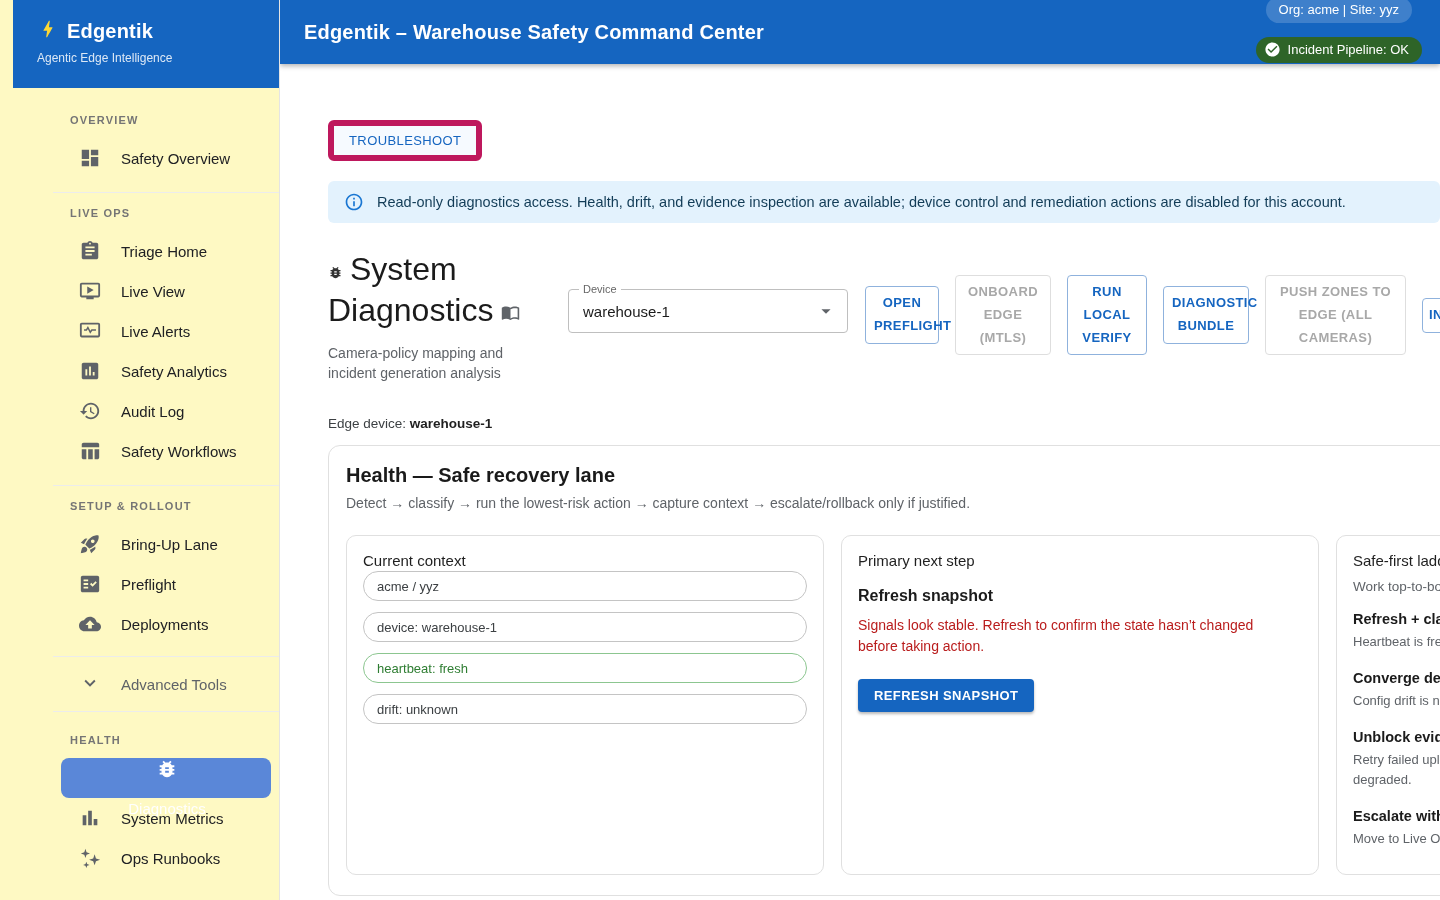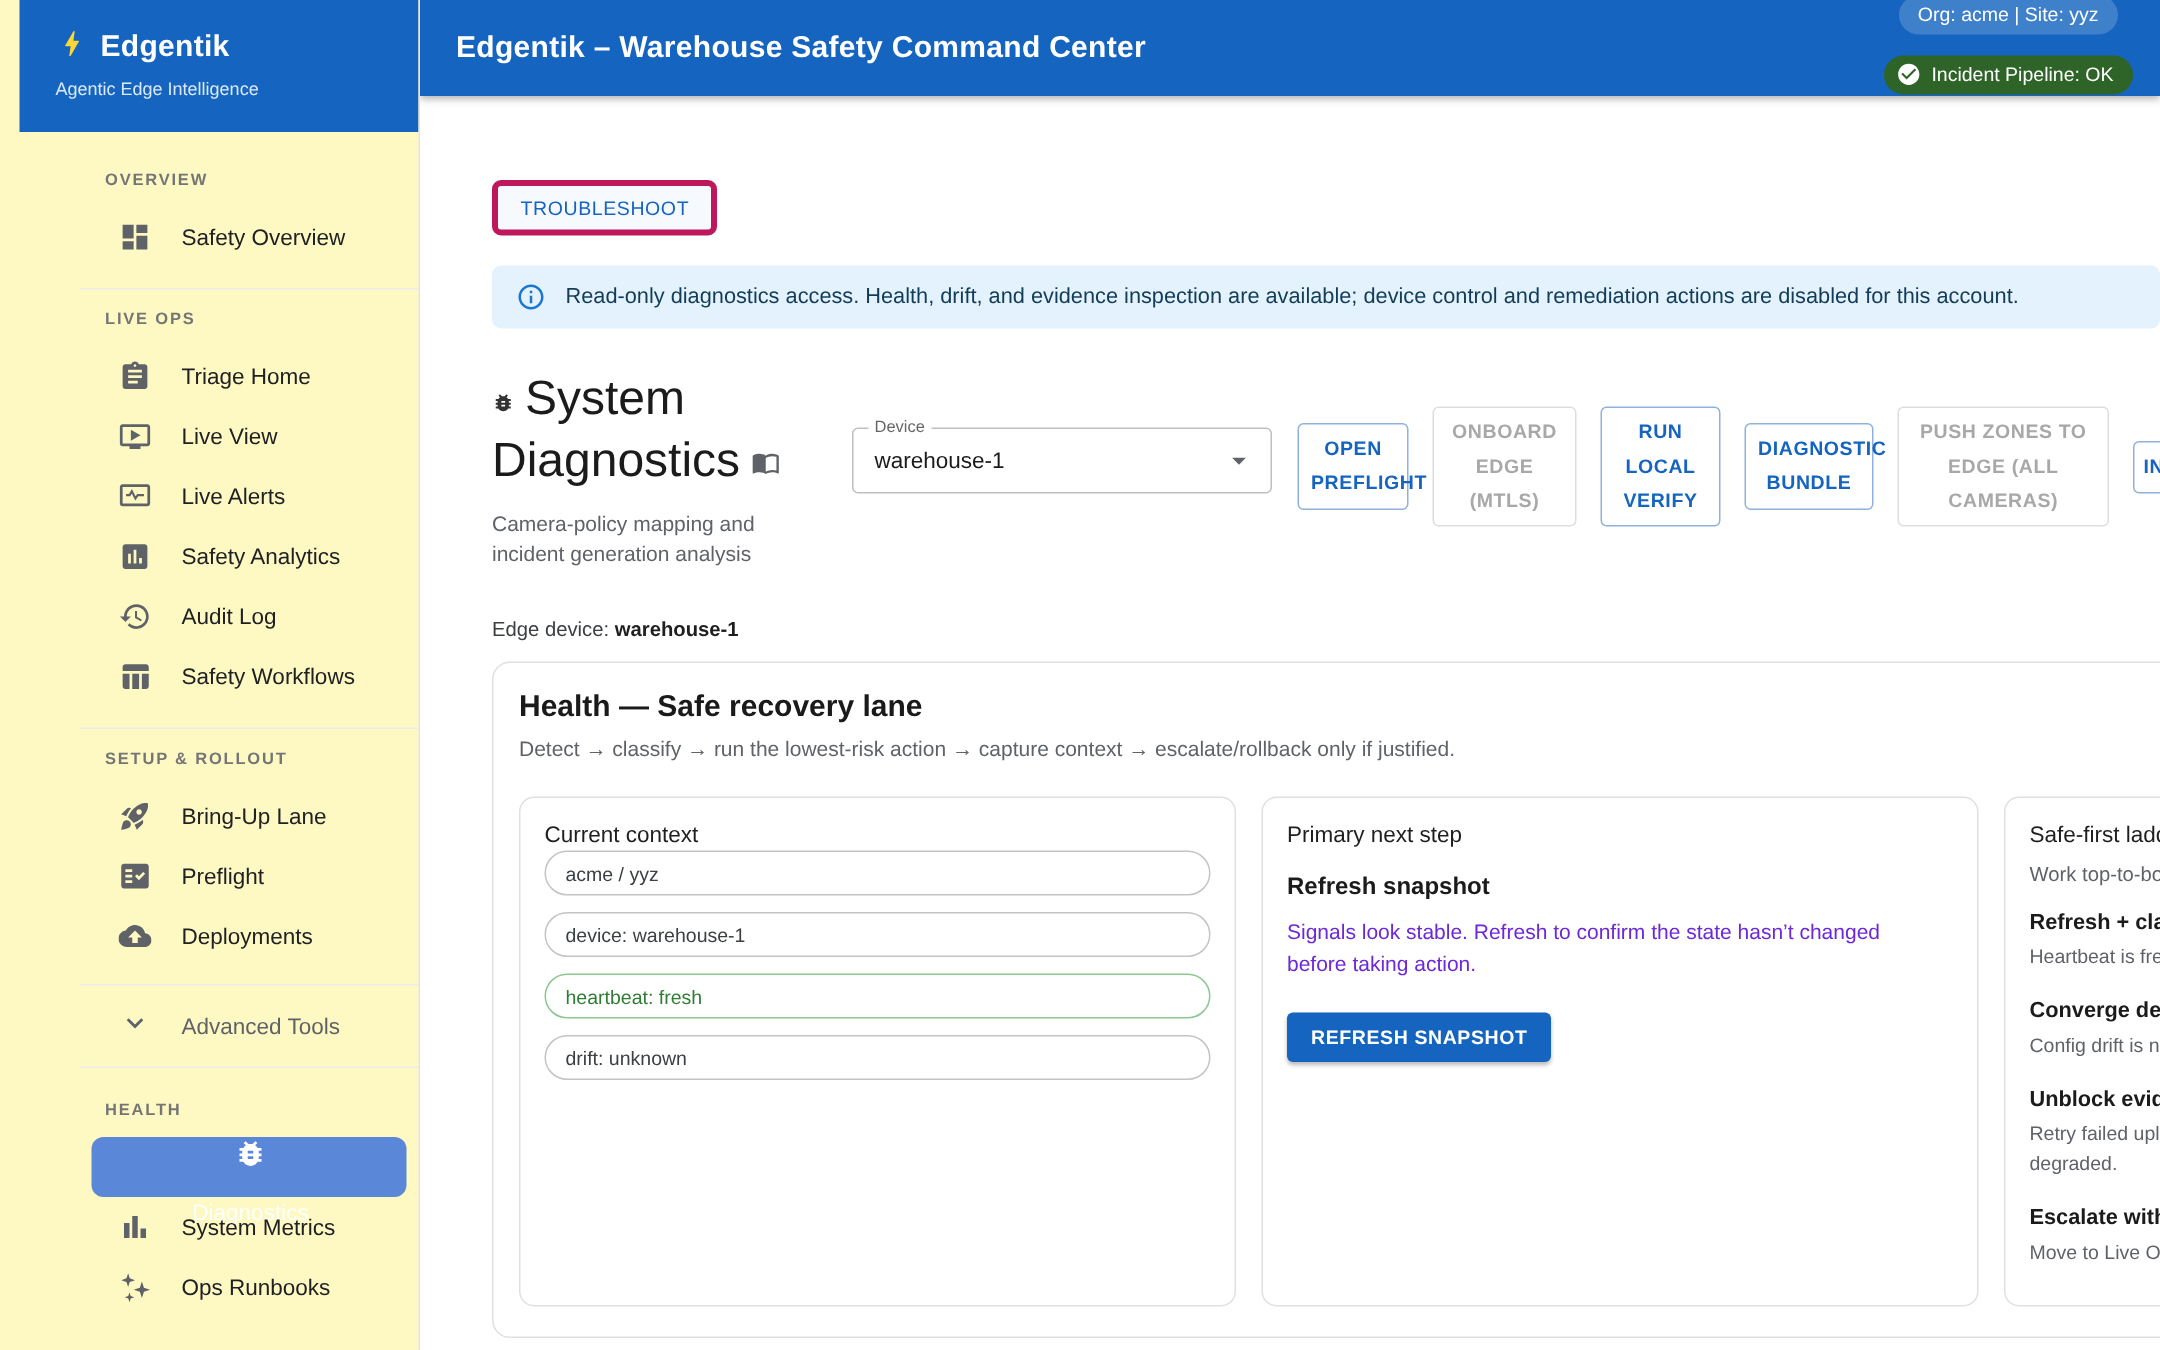--- a/index.html
+++ b/index.html
@@ -26,21 +26,21 @@
   .appbar{height:64px;min-height:64px;background:#1565c0;color:#fff;display:flex;align-items:center;padding:0 18px 0 24px;box-shadow:0 2px 5px rgba(0,0,0,.3);position:relative;z-index:5;}
   .appbar-title{font-size:20px;font-weight:bold;letter-spacing:.2px;}
   .appbar-right{margin-left:auto;display:flex;align-items:center;gap:14px;flex-direction:column;}
   .hchip{height:26px;padding:0 13px;border-radius:14px;background:rgba(255,255,255,.18);font-size:13px;display:flex;align-items:center;color:#fff;white-space:nowrap;}
   .hchip.ok{background:#2e6428;gap:7px;padding-left:8px;}
   .hchip .ck svg{width:17px;height:17px;display:block;}
   .avatar svg{width:31px;height:31px;display:block;}
 
   
   .content{flex:1;overflow:hidden;background:#fff;padding:56px 0 0 48px;position:relative;}
-  .ts-chip{display:inline-block;border:4px solid #be185d;color:#1565c0;background:#f6faff;border-radius:6px;padding:7px 15px;font-size:13px;letter-spacing:.4px;cursor:pointer;}
+  .ts-chip{display:inline-block;border:6px solid #be185d;color:#1565c0;background:#f6faff;border-radius:6px;padding:7px 15px;font-size:13px;letter-spacing:.4px;cursor:pointer;}
   .banner{width:1112px;margin-top:20px;background:#e3f2fd;border-radius:6px;padding:11px 16px;display:flex;gap:13px;align-items:center;color:#123c57;font-size:14.5px;}
   .banner .ic svg{width:20px;height:20px;display:block;}
 
   .title-row{display:flex;align-items:flex-start;margin-top:26px;}
   .title-col{width:240px;min-width:240px;}
   h1.page-title{font-size:32px;font-weight:normal;color:#1b1b1b;line-height:1.27;margin:0;}
   h1.page-title .ic-bug svg{width:15px;height:15px;display:inline-block;margin-right:7px;}
   h1.page-title .ic-book svg{width:19px;height:19px;display:inline-block;margin-left:8px;transform:translateY(1px);}
   .subtitle{margin-top:14px;font-size:14px;color:#5f6368;width:195px;line-height:1.42;}
 
@@ -63,21 +63,21 @@
   .health-card{margin-top:14px;width:1500px;border:1px solid #e0e0e0;border-radius:12px;padding:18px 17px 20px;background:#fff;}
   h2.health-title{font-size:20px;font-weight:bold;color:#1a1a1a;margin:0;}
   .health-sub{margin-top:8px;font-size:14px;color:#5f6368;}
   .cards-row{display:flex;gap:17px;margin-top:24px;}
   .mini-card{width:478px;min-width:478px;height:340px;border:1px solid #e0e0e0;border-radius:10px;padding:16px;background:#fff;}
   .mini-title{font-size:15px;color:#1f1f1f;}
   .chips{display:flex;flex-wrap:wrap;gap:11px;margin-top:2px;flex-direction:column;}
   .chip{height:30px;display:flex;align-items:center;padding:0 13px;border:1px solid #c4c4c4;border-radius:16px;font-size:13px;color:#3c4043;background:#fff;}
   .chip.green{color:#2e7d32;border-color:#8cc690;}
   .next-heading{margin-top:18px;font-size:16px;font-weight:bold;color:#1b1b1b;}
-  .next-body{margin-top:10px;font-size:14px;color:#6d28d9;line-height:1.5;max-width:428px;}
+  .next-body{margin-top:10px;font-size:14px;color:#b91c1c;line-height:1.5;max-width:428px;}
   .primary-btn{margin-top:22px;background:#1565c0;color:#fff;border:none;border-radius:4px;padding:9px 16px;font-size:13px;font-weight:bold;letter-spacing:.4px;font-family:inherit;box-shadow:0 2px 3px rgba(0,0,0,.28);cursor:pointer;}
   .ladder-intro{margin-top:10px;font-size:13.5px;color:#5f6368;max-width:440px;}
   .step-name{margin-top:17px;font-size:14.5px;font-weight:bold;color:#1b1b1b;}
   .step-desc{margin-top:5px;font-size:13px;color:#5f6368;line-height:1.6;max-width:300px;}
 </style>
 </head>
 <body>
 
 <div class="app">
 

